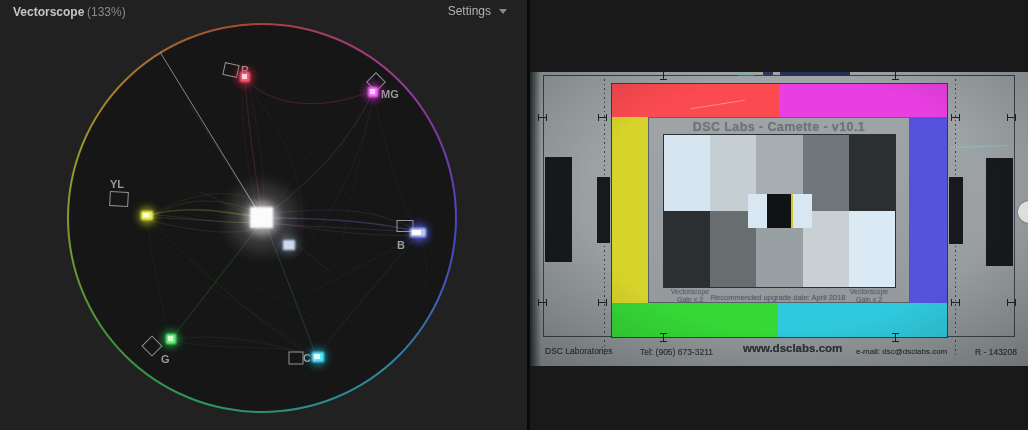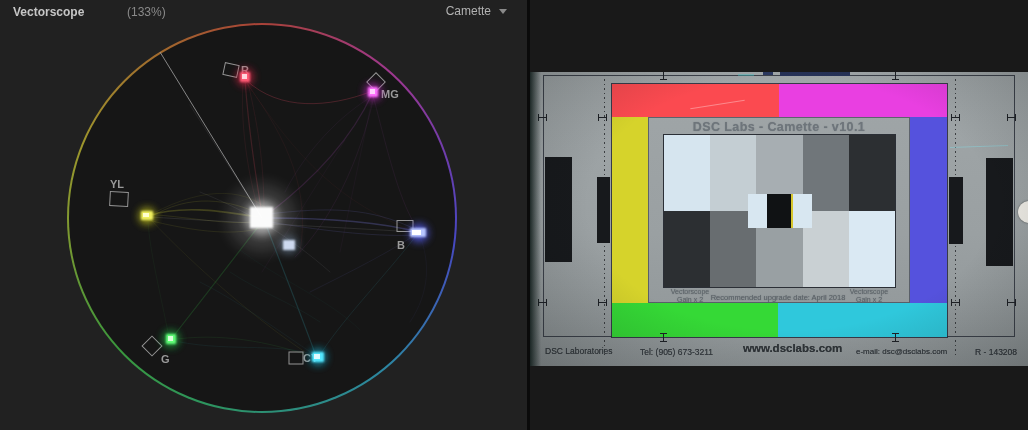--- a/index.html
+++ b/index.html
@@ -4,21 +4,21 @@
 <style>
   * { margin:0; padding:0; box-sizing:border-box; }
   html,body { width:1028px; height:430px; overflow:hidden; background:#0d0d0d;
     font-family:"Liberation Sans", sans-serif; }
   .app { position:relative; width:1028px; height:430px; }
 
   
   .scope-panel { position:absolute; left:0; top:0; width:527px; height:430px; background:#212121; overflow:hidden; }
   .scope-header { position:absolute; left:0; top:0; width:100%; height:22px; z-index:5; }
   .scope-title { position:absolute; left:13px; top:5px; font-size:12px; font-weight:bold; color:#c6c6c6; }
-  .scope-zoom { position:absolute; left:87px; top:5px; font-size:12px; color:#8a8a8a;margin-left:40px; }
+  .scope-zoom { position:absolute; left:87px; top:5px; font-size:12px; color:#8a8a8a; }
   .settings-btn { position:absolute; right:20px; top:4px; display:flex; align-items:center; gap:8px; cursor:default; }
   .settings-label { font-size:12px; color:#b2b2b2; }
   .settings-caret { width:0; height:0; border-left:4px solid transparent; border-right:4px solid transparent; border-top:5px solid #8a8a8a; }
 
   .scope-ring { position:absolute; left:67px; top:23px; width:390px; height:390px; border-radius:50%; opacity:.92;
     background:conic-gradient(from 0deg,
       #b5453a 0deg, #a93a99 42deg, #7440bb 72deg, #4b4bd0 96deg,
       #2e8fae 140deg, #2f9f63 198deg, #3da23f 228deg, #85a433 266deg,
       #a8a02e 292deg, #ad6e2f 330deg, #b5453a 360deg); }
   .scope-ring::after { content:""; position:absolute; inset:1.6px; border-radius:50%; background:#161616; }
@@ -73,21 +73,21 @@
 </head>
 <body>
 
 <div class="app">
 
   <div class="scope-panel">
     <div class="scope-header">
       <span class="scope-title">Vectorscope</span>
       <span class="scope-zoom">(133%)</span>
       <div class="settings-btn">
-        <span class="settings-label">Camette</span>
+        <span class="settings-label">Settings</span>
         <span class="settings-caret"></span>
       </div>
     </div>
 
     <div class="scope-ring"></div>
 
     <svg class="scope-svg" width="527" height="430" viewBox="0 0 527 430">
       <defs>
         <filter id="b1" x="-100%" y="-100%" width="300%" height="300%">
             <feGaussianBlur stdDeviation="1"></feGaussianBlur>

